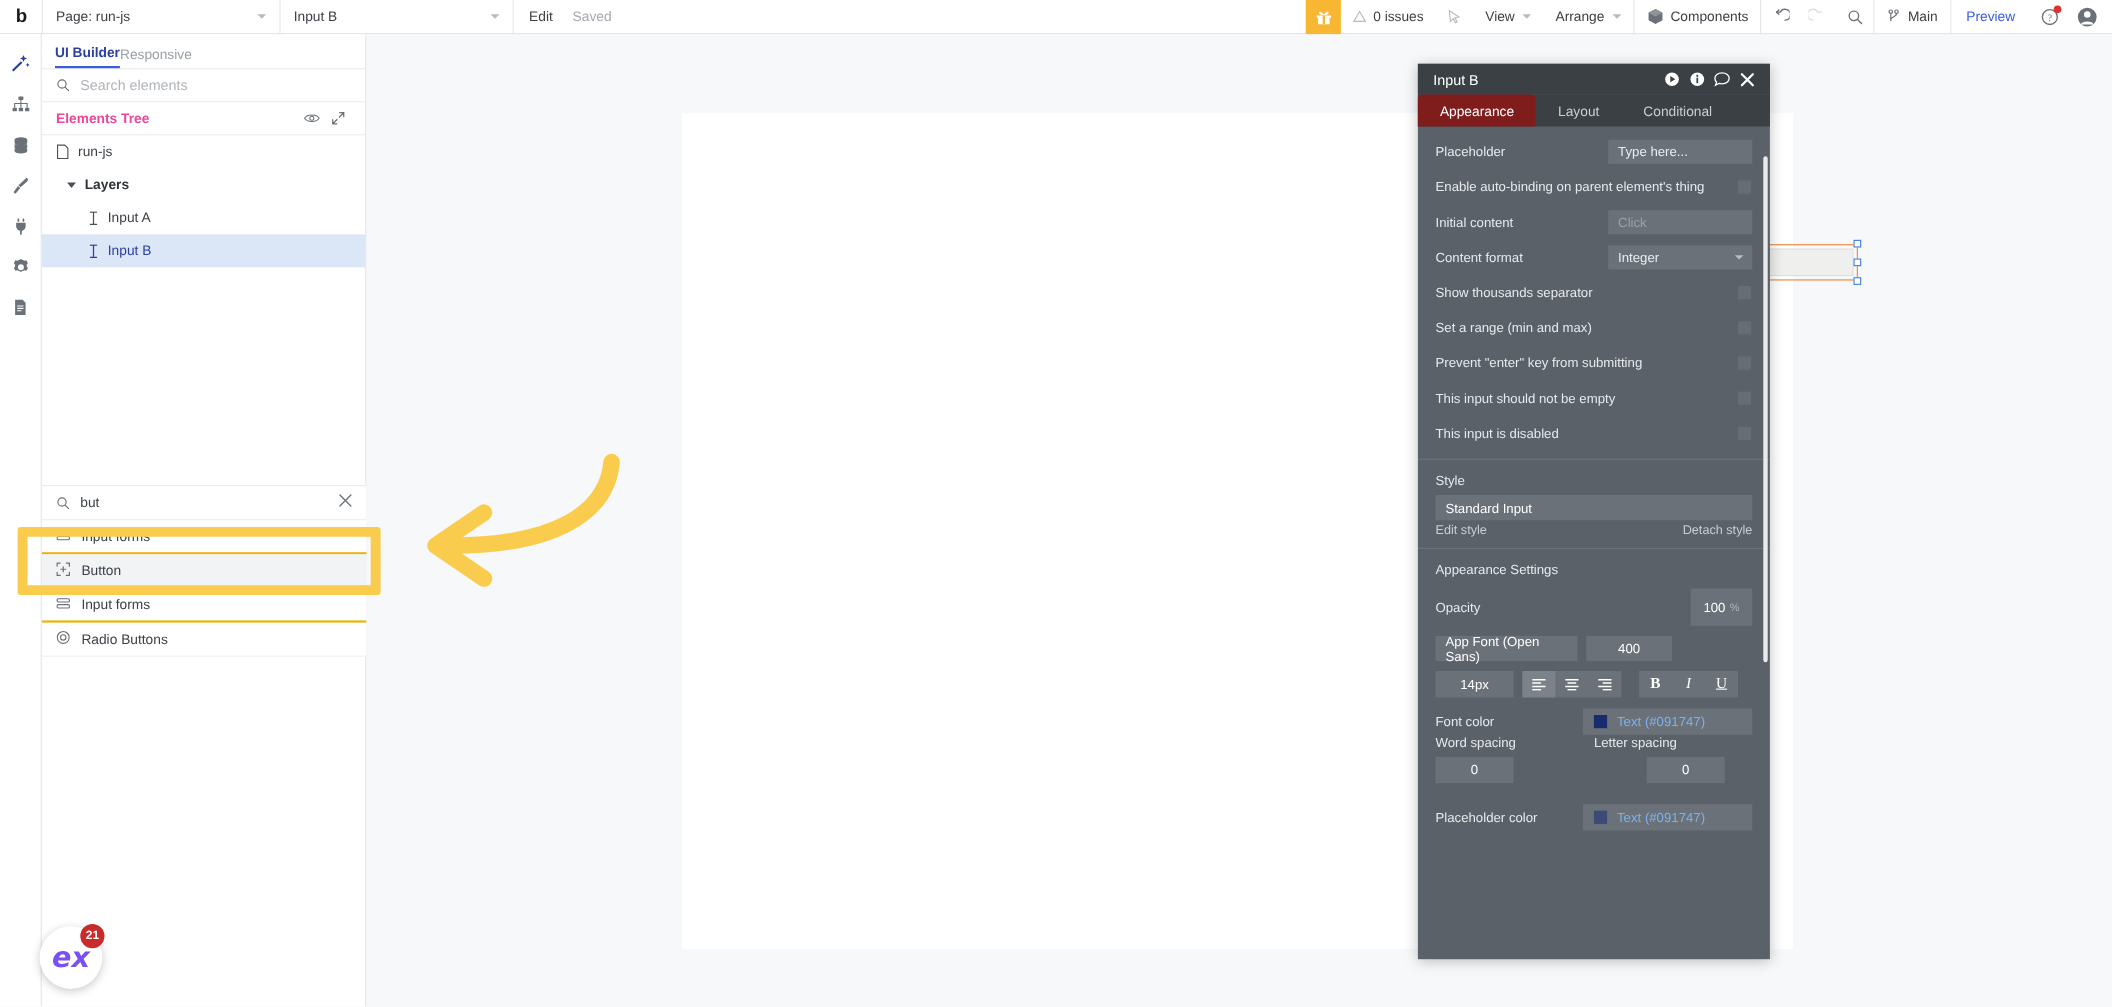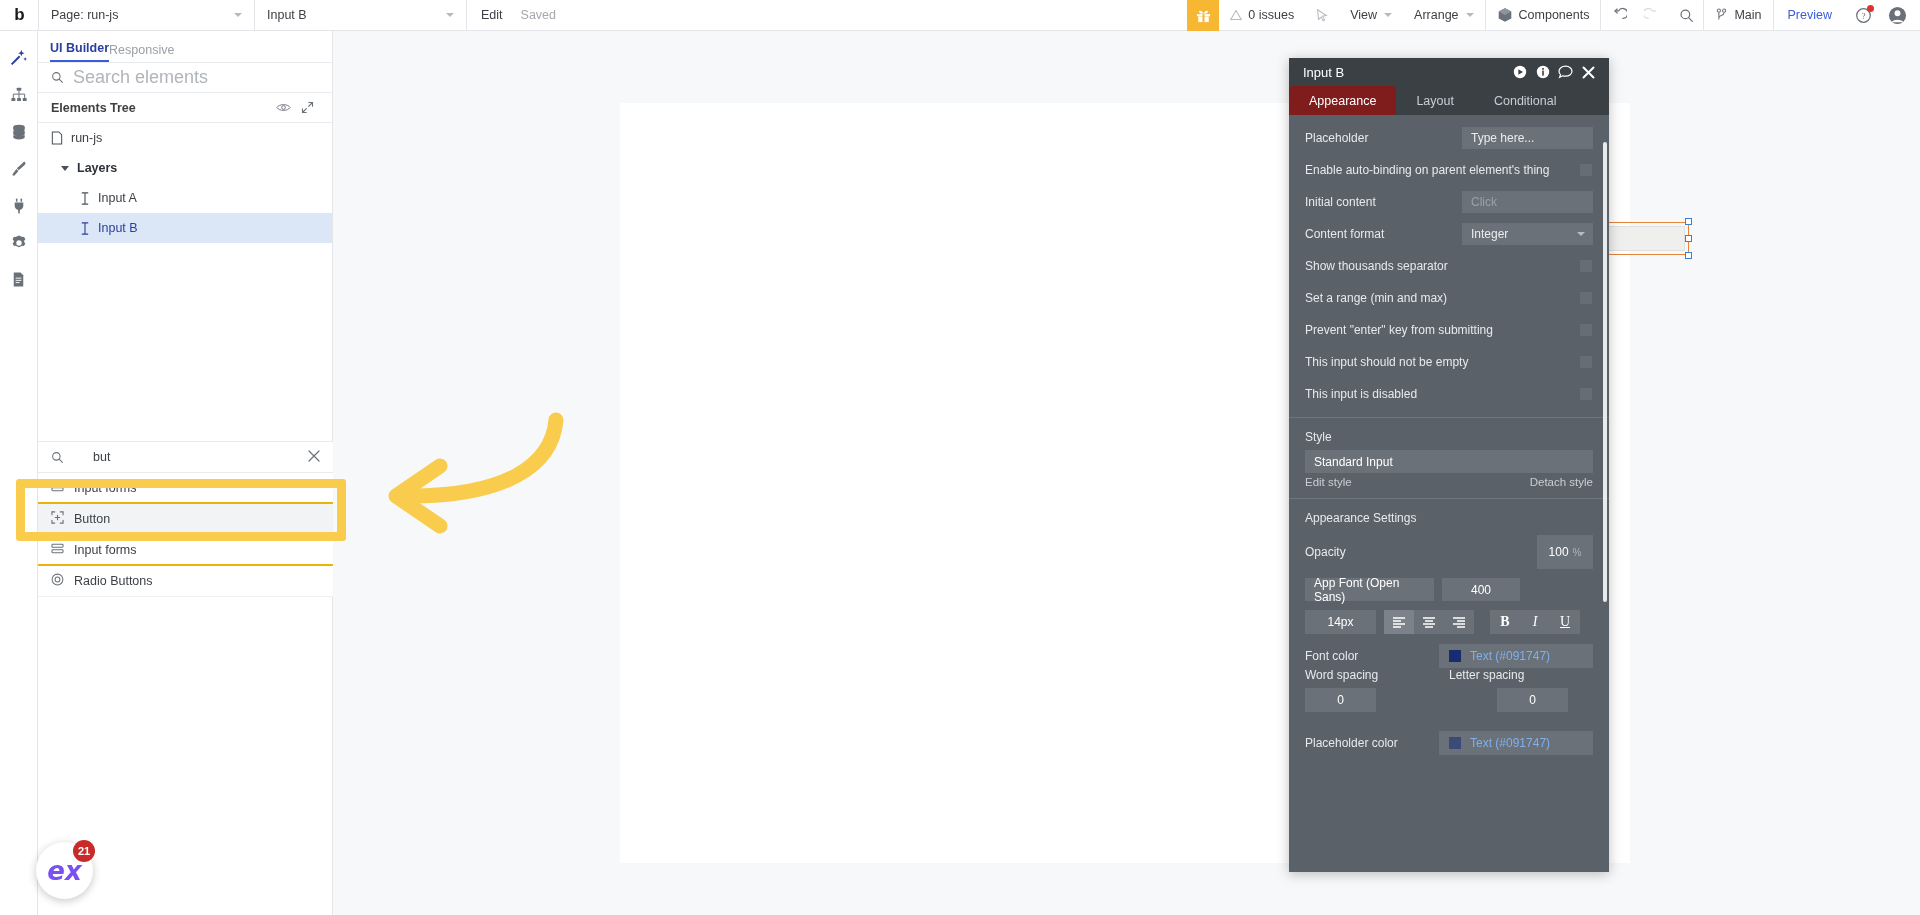--- a/index.html
+++ b/index.html
@@ -81,24 +81,24 @@
     padding: 0 12px; border-bottom: 1px solid #e9ebee;
   }
   .lp-tab {
     font-size: 12.5px; padding-bottom: 5px; color: #9aa0a6; cursor: pointer;
   }
   .lp-tab.active { color: #2b3f9e; font-weight: 700; border-bottom: 2px solid #3b5bdb; }
   .lp-search {
     height: 30px; display: flex; align-items: center; gap: 9px;
     padding: 0 13px; border-bottom: 1px solid #e9ebee;
   }
-  .lp-search .ph { font-size: 18px; color: #b0b5ba; text-align: center; }
+  .lp-search .ph { font-size: 13px; color: #b0b5ba; text-align: center; }
   .lp-sec-head {
     height: 30px; display: flex; align-items: center; padding: 0 13px;
-    border-bottom: 1px solid #e9ebee; font-size: 12.5px; font-weight: 700; color: #404040;
+    border-bottom: 1px solid #e9ebee; font-size: 12.5px; font-weight: 700; color: #ec4899;
   }
   .lp-sec-head .sp { flex: 1; }
   .lp-sec-head .act { width: 24px; display: flex; justify-content: center; cursor: pointer; }
   .tree-row {
     height: 30px; display: flex; align-items: center; gap: 8px;
     font-size: 12.5px; color: #3c4148; cursor: pointer;
   }
   .tree-row.lvl0 { padding-left: 13px; }
   .tree-row.lvl1 { padding-left: 23px; font-weight: 700; color: #2d3238; }
   .tree-row.lvl2 { padding-left: 42px; }
@@ -110,21 +110,21 @@
 
   
   .lp-find {
     position: absolute; left: 0; top: 410px; width: 295px;
     border-top: 1px solid #e9ebee; background: #fff;
   }
   .find-bar {
     height: 31px; display: flex; align-items: center; gap: 9px;
     padding: 0 13px; border-bottom: 1px solid #e9ebee;
   }
-  .find-bar .val { font-size: 12.5px; color: #3c4148; flex: 1; margin-left: 20px; }
+  .find-bar .val { font-size: 12.5px; color: #3c4148; flex: 1; }
   .find-x { cursor: pointer; }
   .res-row {
     height: 31px; display: flex; align-items: center; gap: 10px;
     padding: 0 13px; font-size: 12.5px; color: #3c4148; cursor: pointer;
     border-bottom: 2px solid #eab308;
   }
   .res-row.hl { background: #f2f3f5; }
 
   
   .anno-box {

